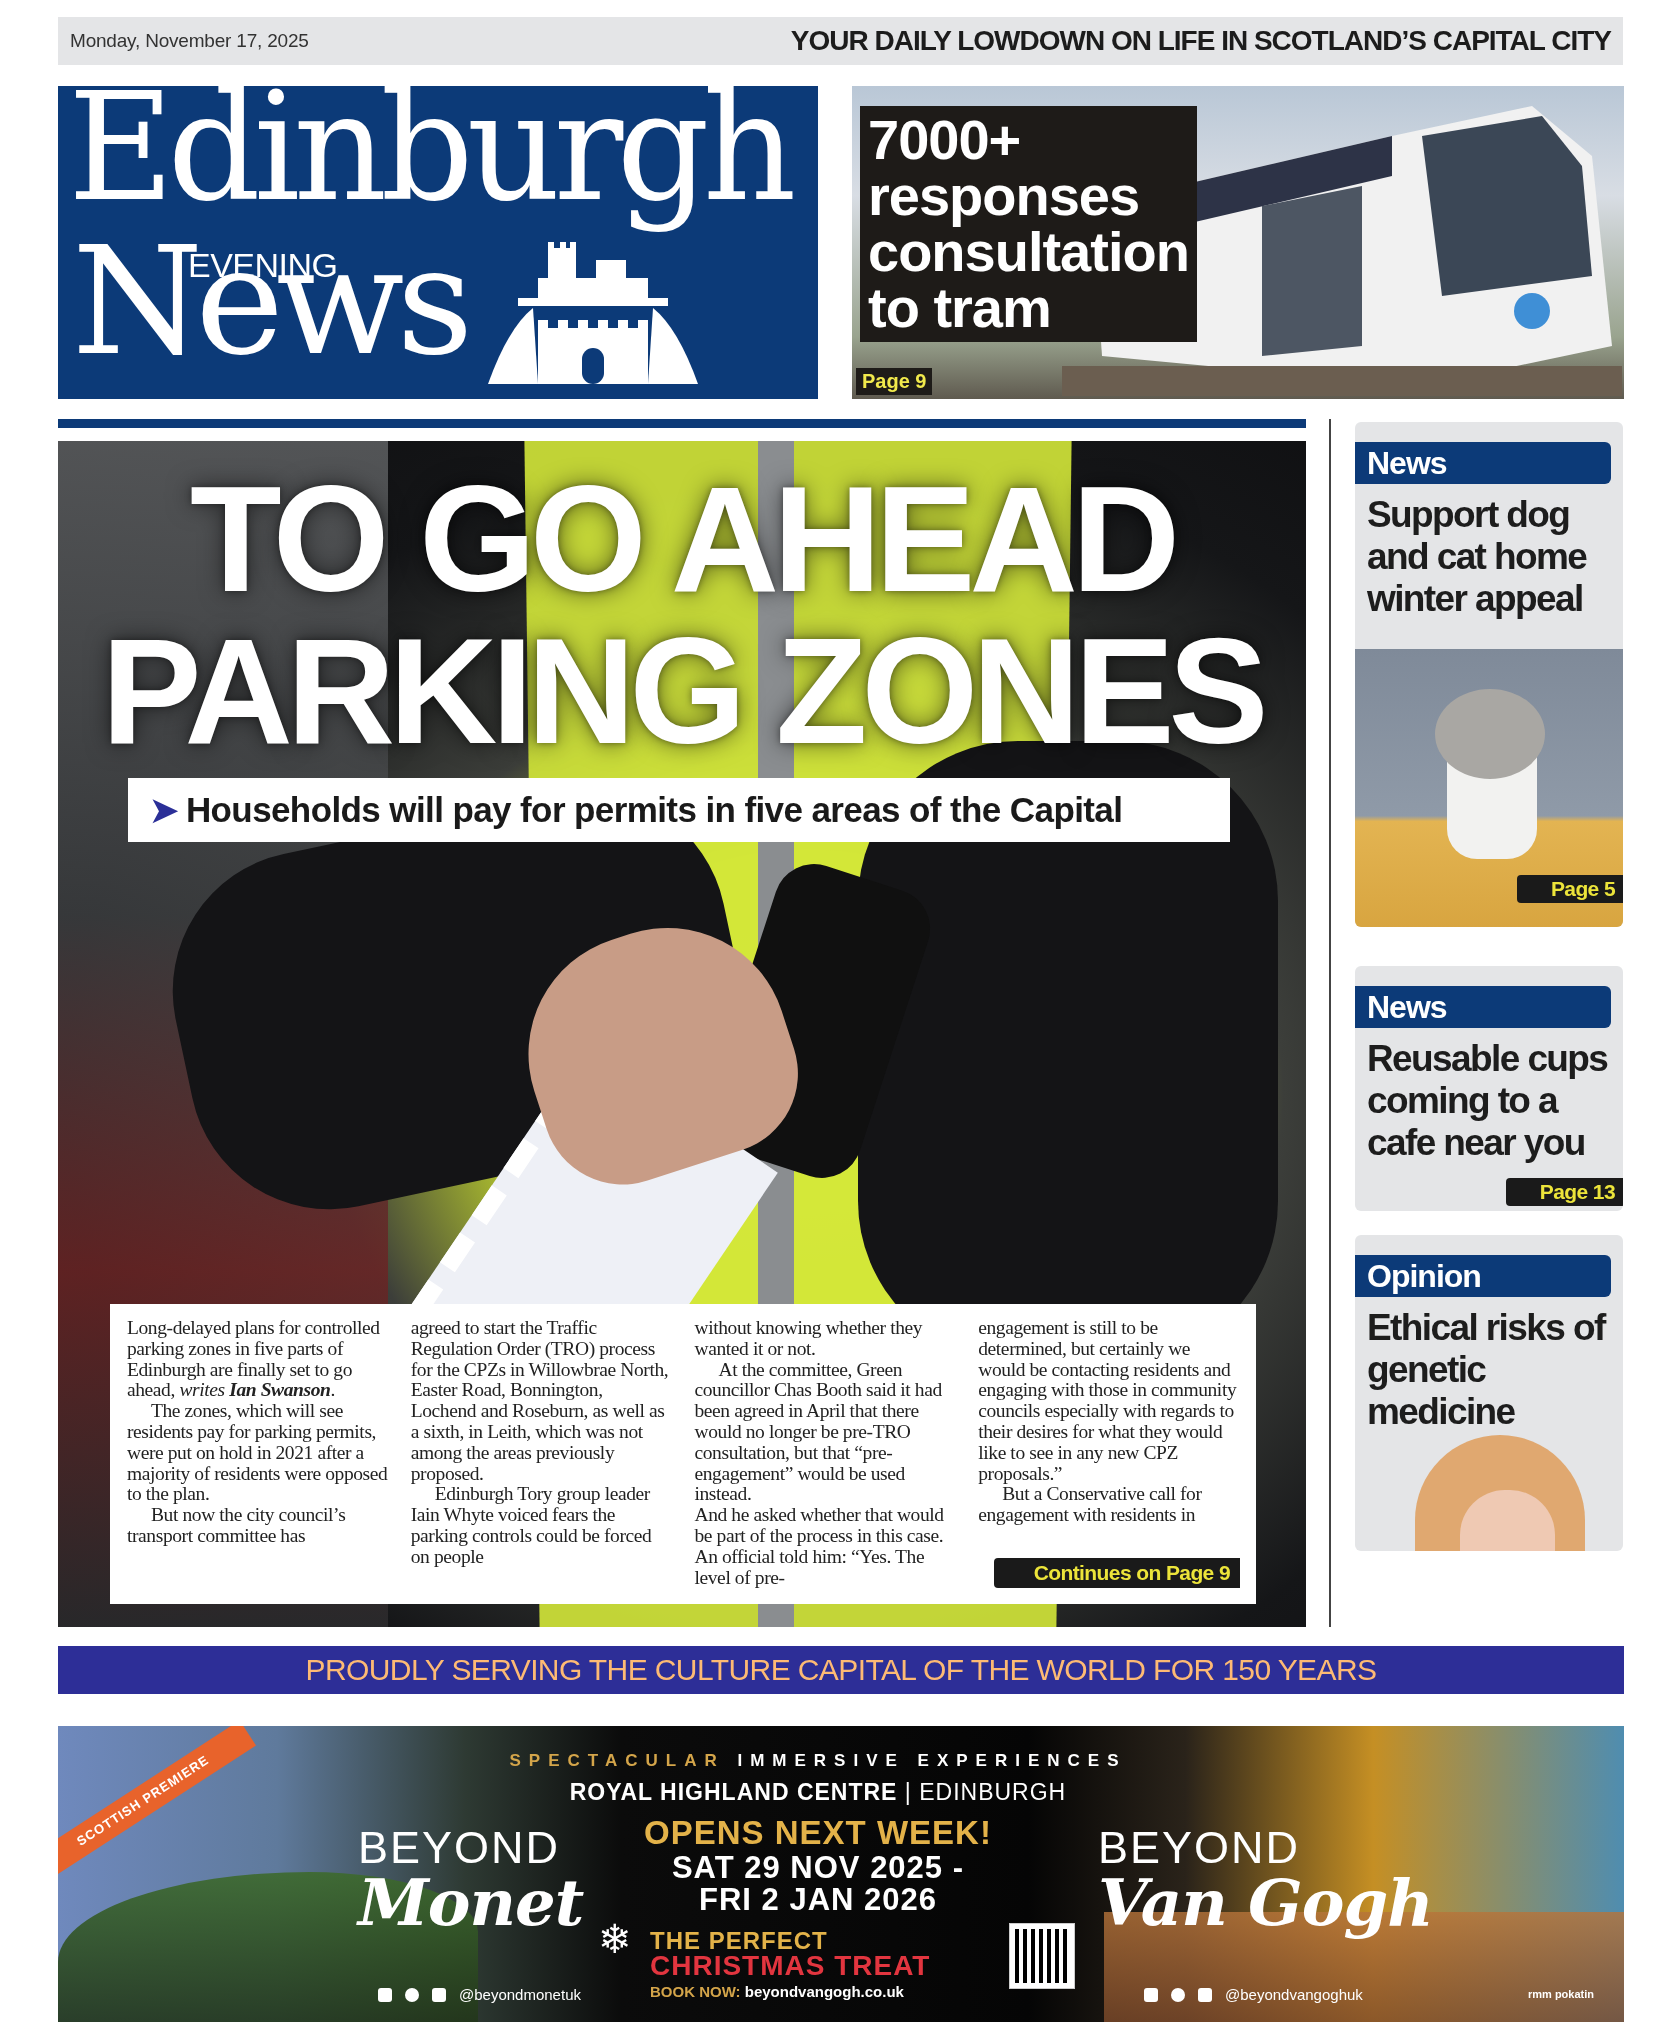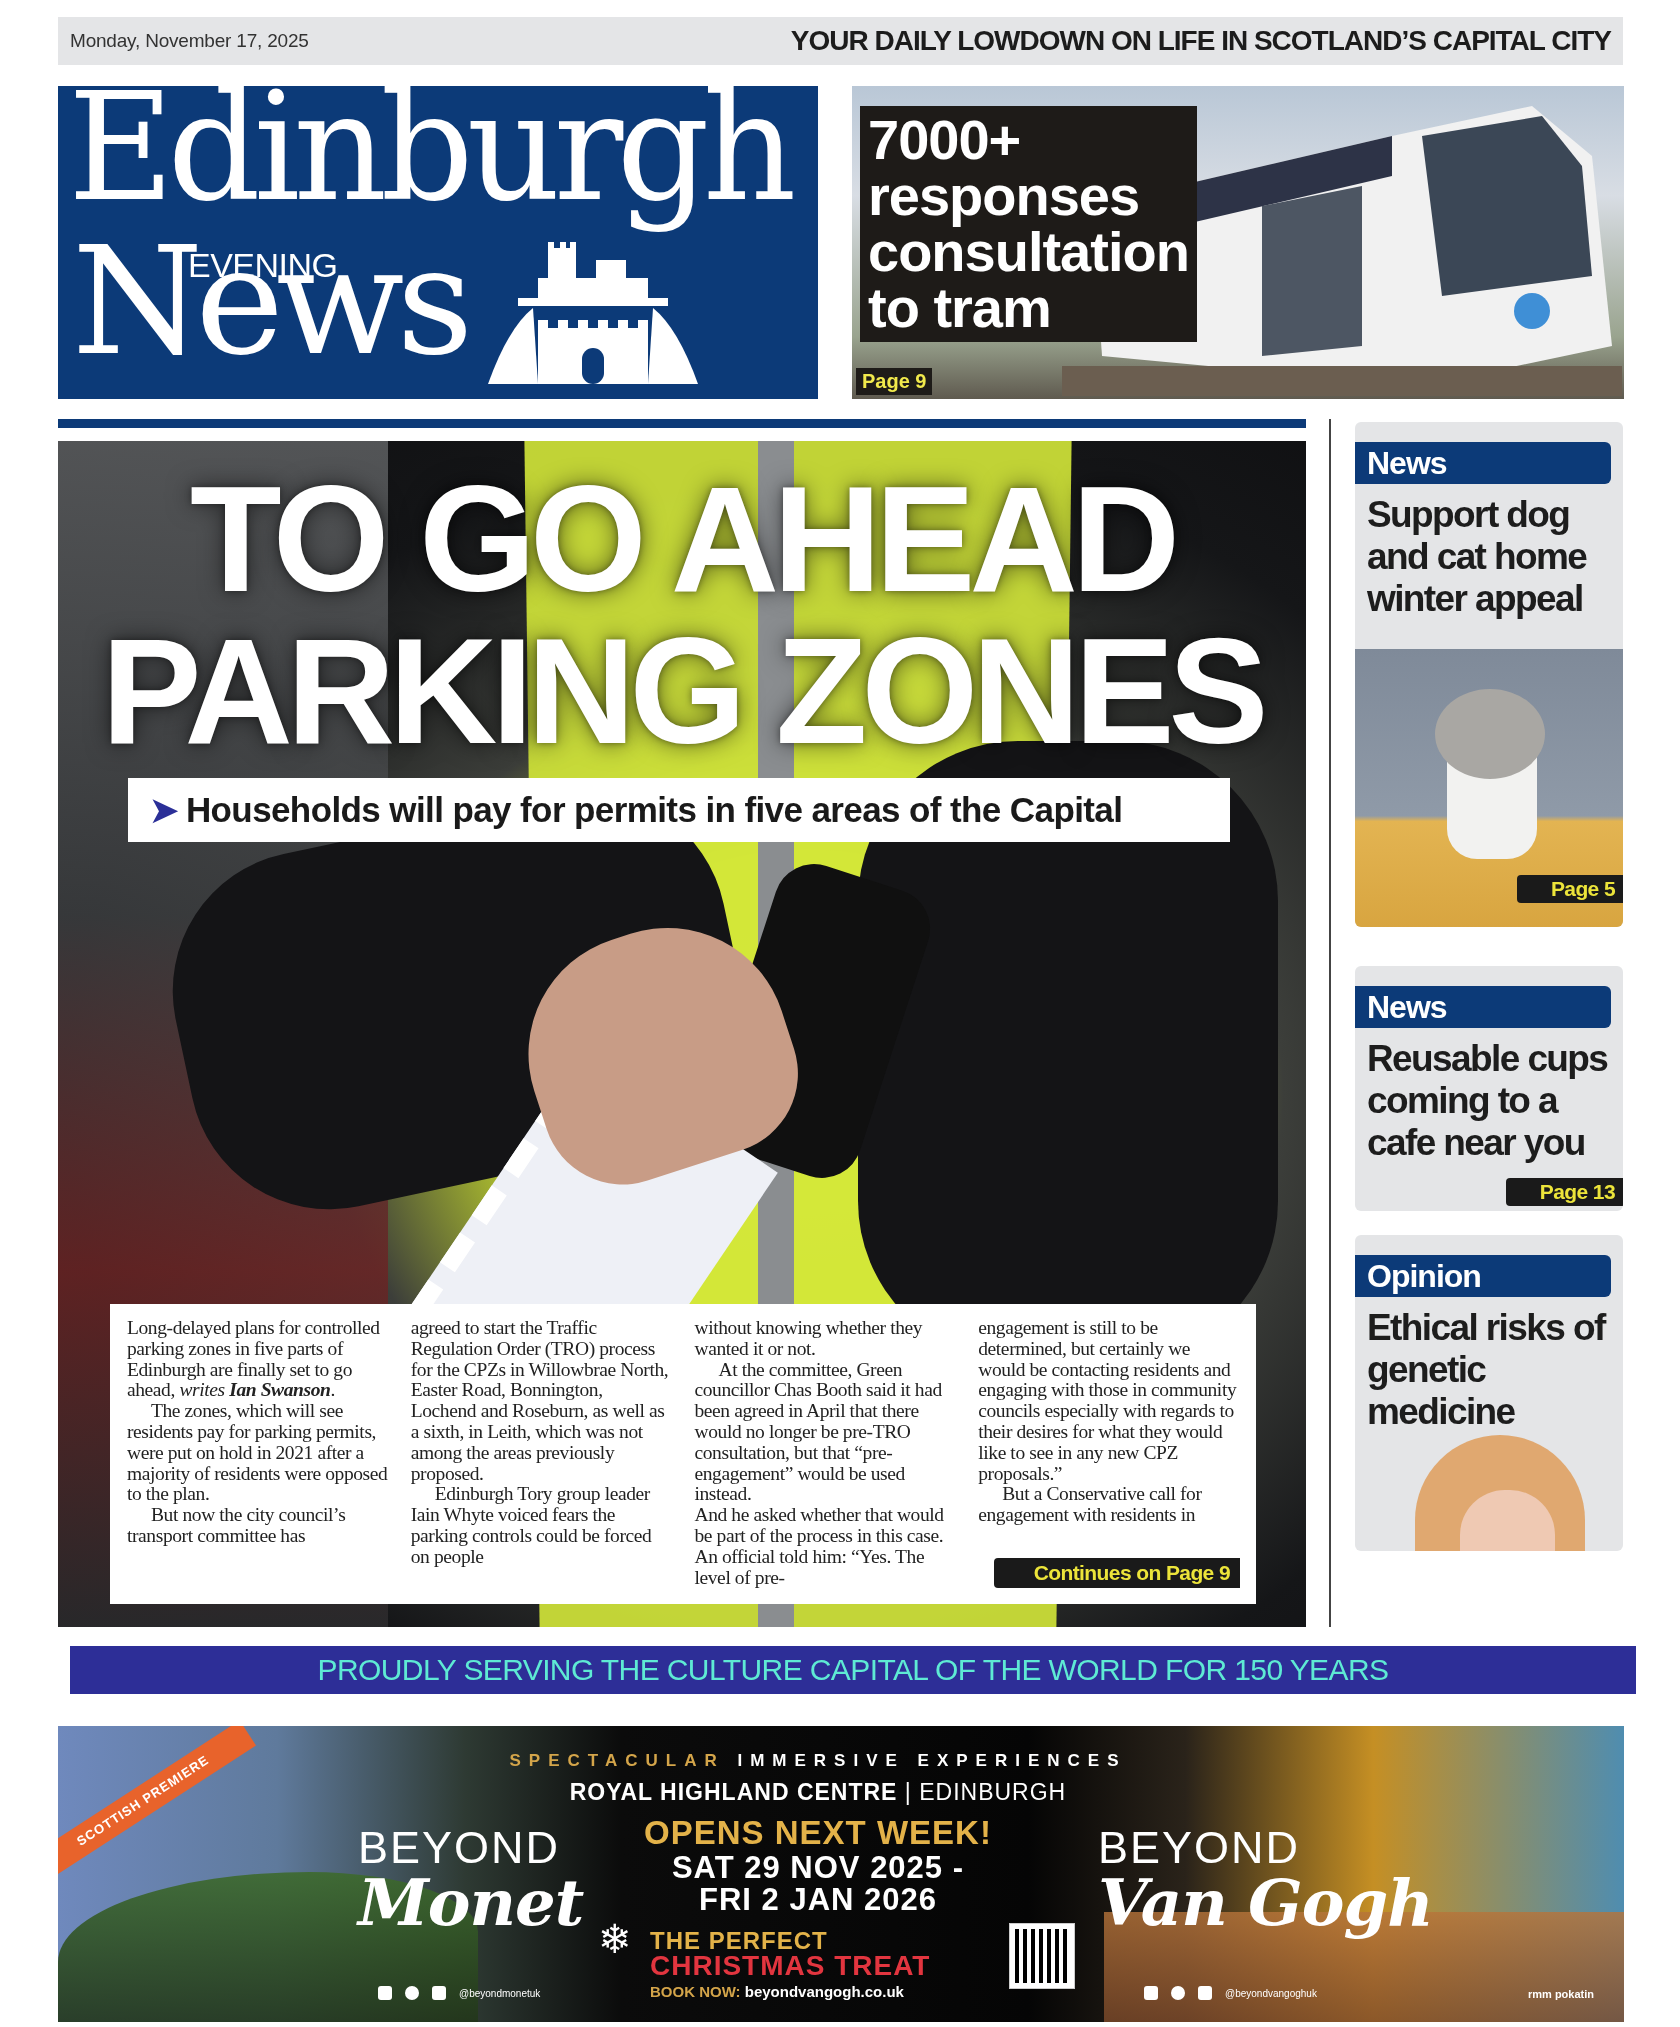--- a/index.html
+++ b/index.html
@@ -61,34 +61,34 @@
   .card1 .photo { position: absolute; left: 0; top: 227px; width: 268px; height: 278px; background: linear-gradient(180deg, #7f8a99 0%, #8f9aa8 60%, #e3b452 62%, #d8a540 100%); }
   .card1 .dog { position: absolute; left: 92px; top: 60px; width: 90px; height: 150px; background: #f2f2f0; border-radius: 40px 40px 30px 30px; }
   .card1 .doghead { position: absolute; left: 80px; top: 40px; width: 110px; height: 90px; background: #a9a7a3; border-radius: 50%; }
   .card2 { top: 966px; height: 245px; }
   .card3 { top: 1235px; height: 316px; }
   .card3 .face { position: absolute; left: 60px; top: 200px; width: 170px; height: 192px; background: #e0a870; border-radius: 90px 90px 0 0; }
   .card3 .skin { position: absolute; left: 105px; top: 255px; width: 95px; height: 110px; background: #efc9b3; border-radius: 45px; }
   .card3 .shoulders { position: absolute; left: 30px; top: 360px; width: 200px; height: 40px; background: #1c2233; border-radius: 60px 60px 0 0; }
 
   
-  .banner { position: absolute; left: 70px; top: 1646px; width: 1566px; height: 48px; background: #2d2e97; color: #5eead4; text-align: center; font-size: 30px; line-height: 48px; letter-spacing: -0.6px; }
+  .banner { position: absolute; left: 58px; top: 1646px; width: 1566px; height: 48px; background: #2d2e97; color: #fdba74; text-align: center; font-size: 30px; line-height: 48px; letter-spacing: -0.6px; }
 
   
   .ad { position: absolute; left: 58px; top: 1726px; width: 1566px; height: 296px; overflow: hidden;
         background: linear-gradient(90deg, #6f89bd 0%, #5f7a9c 14%, #2e3a33 26%, #0b0b0b 36%, #050505 62%, #2a231a 72%, #c58f24 84%, #4f8db0 100%); }
   .ad .monet-grass { position: absolute; left: 0; bottom: 0; width: 420px; height: 150px; background: linear-gradient(180deg, #3d6a2d 0%, #22361a 100%); border-radius: 60% 40% 0 0; opacity: .9; }
   .ad .vg-floor { position: absolute; right: 0; bottom: 0; width: 520px; height: 110px; background: linear-gradient(180deg, #b7743a 0%, #7d4a2a 100%); opacity: .8; }
   .ad .ribbon { position: absolute; left: -40px; top: 60px; width: 250px; height: 30px; background: #e8632b; color: #fff; font-weight: bold; font-size: 13px; text-align: center; line-height: 30px; letter-spacing: 1px; transform: rotate(-33deg); }
   .ad .brand { position: absolute; color: #fff; text-align: left; }
   .ad .brand .b1 { font-size: 45px; letter-spacing: 2px; font-weight: normal; }
   .ad .brand .b2 { font-family: "DejaVu Serif", serif; font-style: italic; font-weight: bold; font-size: 64px; line-height: 58px; letter-spacing: -1px; }
   .ad .monet { left: 300px; top: 96px; }
   .ad .vg { left: 1040px; top: 96px; }
-  .ad .social { position: absolute; color: #fff; font-size: 10px; display: flex; align-items: center; gap: 13px; }
+  .ad .social { position: absolute; color: #fff; font-size: 15px; display: flex; align-items: center; gap: 13px; }
   .ad .social .ico { width: 14px; height: 14px; background: #fff; border-radius: 3px; display: inline-block; }
   .ad .social.s1 { left: 320px; top: 260px; }
   .ad .social.s2 { left: 1086px; top: 260px; }
   .ad .center { position: absolute; left: 380px; top: 0; width: 760px; text-align: center; color: #fff; }
   .ad .l1 { margin-top: 25px; font-size: 17px; letter-spacing: 8px; font-weight: bold; }
   .ad .l1 .gold { color: #d4a54a; }
   .ad .l2 { margin-top: 8px; font-size: 23px; font-weight: bold; letter-spacing: 1px; }
   .ad .l2 span.light { font-weight: normal; }
   .ad .l3 { margin-top: 8px; font-size: 33px; font-weight: bold; color: #e3b249; letter-spacing: 1px; }
   .ad .l4 { font-size: 31px; font-weight: bold; line-height: 32px; letter-spacing: 1px; }

